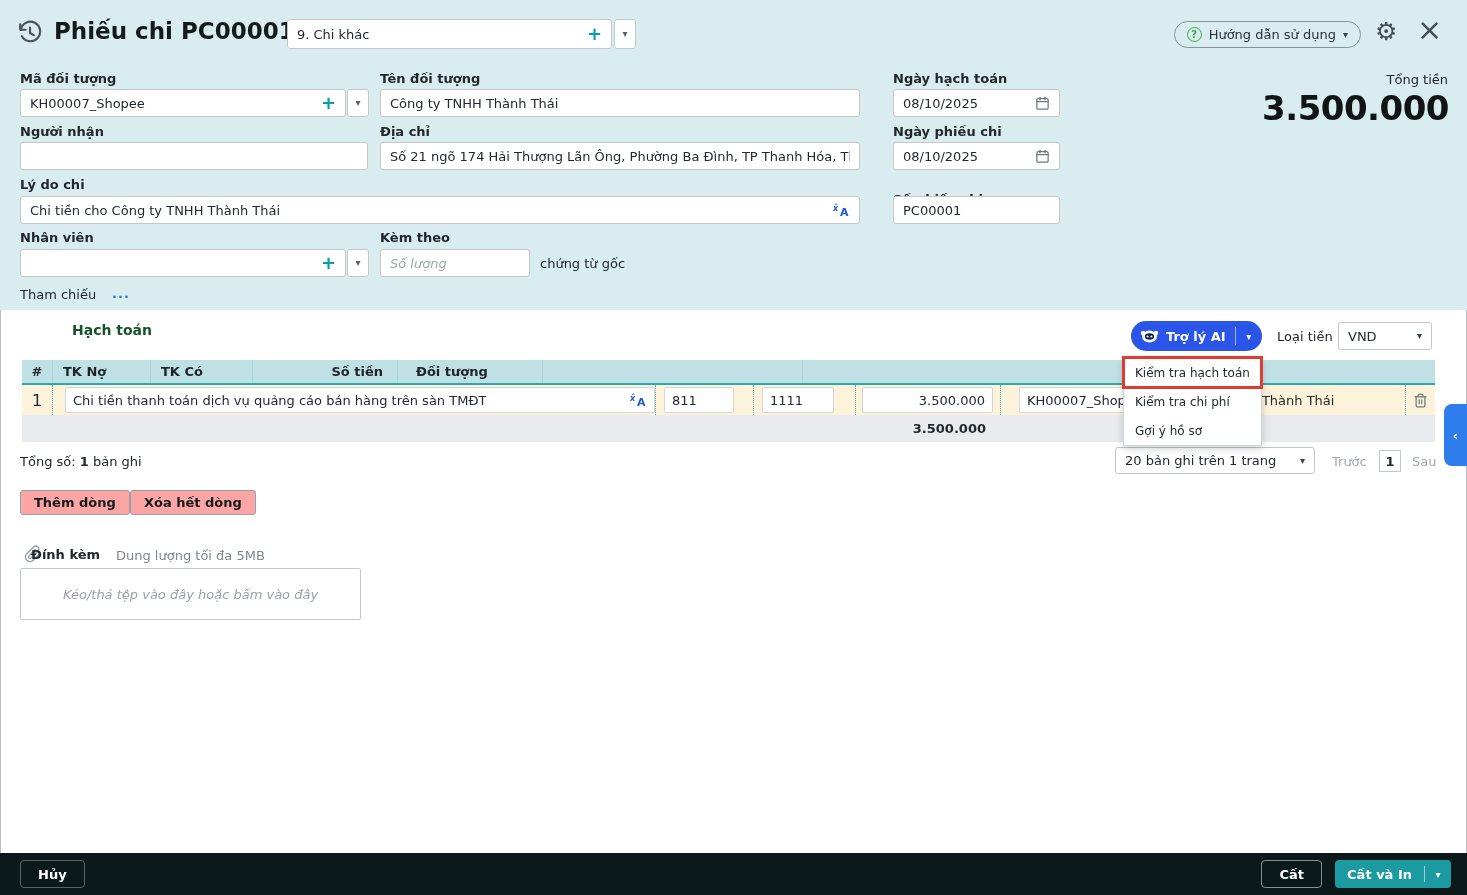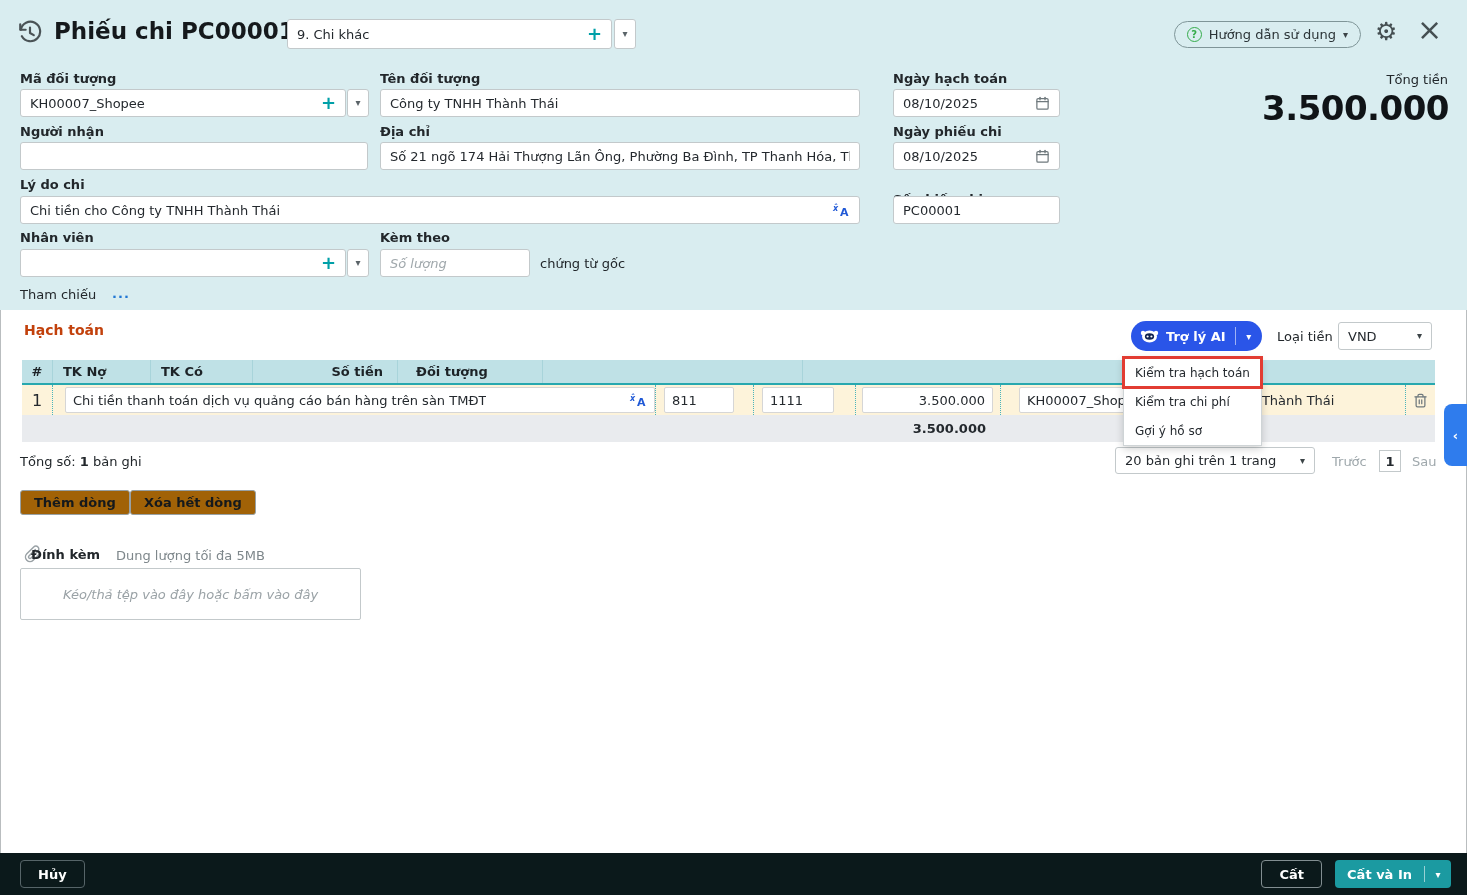--- a/index.html
+++ b/index.html
@@ -17,21 +17,21 @@
   .plus { color:#00a0a8; font-size:18px; font-weight:700; line-height:1; margin-left:auto; }
   .arrowbox { position:absolute; background:#fff; border:1px solid #c3c9cb; border-radius:3px; width:22px; height:28px;
               display:flex; align-items:center; justify-content:center; }
   .caret { font-size:10px; color:#5a6468; line-height:1; }
   .bigamount { position:absolute; font-size:34px; font-weight:700; color:#101417; letter-spacing:-0.5px; }
   .pill-help { position:absolute; display:flex; align-items:center; gap:7px; height:27px; padding:0 12px;
                border:1px solid #7f9598; border-radius:15px; font-size:13px; color:#2b3437; }
   .help-q { width:15px; height:15px; border:1.5px solid #35ac4b; border-radius:50%; color:#35ac4b;
             font-size:10px; font-weight:700; display:flex; align-items:center; justify-content:center; }
   .icon-gray { color:#454f52; }
-  .sec-title { position:absolute; font-size:14px; font-weight:700; color:#c2410c; }
+  .sec-title { position:absolute; font-size:14px; font-weight:700; color:#14532d;margin-left:48px; }
   .ai-pill { position:absolute; height:30px; background:#2a55e8; border-radius:15px; display:flex; align-items:center;
              color:#fff; padding-left:9px; }
   .ai-pill .ai-label { font-size:13px; font-weight:700; margin:0 9px 0 7px; white-space:nowrap; }
   .ai-div { width:1px; height:18px; background:rgba(255,255,255,.55); }
   .ai-caret { width:26px; text-align:center; font-size:10px; color:#fff; }
   .select { position:absolute; background:#fff; border:1px solid #c3c9cb; border-radius:3px; height:28px;
             display:flex; align-items:center; padding:0 9px; font-size:13px; }
   .select .caret { margin-left:auto; color:#3c4447; }
   
   .thead { position:absolute; left:22px; top:360px; width:1413px; height:25px; background:#bfe1e6;
@@ -39,21 +39,21 @@
   .th { display:flex; align-items:center; padding:0 10px; overflow:hidden; white-space:nowrap; }
   .th + .th { border-left:1px solid #a8d4da; }
   .trow { position:absolute; left:22px; top:385px; width:1413px; height:30px; background:#fdf3da; display:flex; }
   .td { display:flex; align-items:center; overflow:hidden; }
   .td + .td { border-left:1px dotted #49b4bb; }
   .cellinput { background:#fff; border:1px solid #d6d6d6; border-radius:2px; height:26px;
                display:flex; align-items:center; padding:0 7px; font-size:13px; white-space:nowrap; overflow:hidden; }
   .sumrow { position:absolute; left:22px; top:415px; width:1413px; height:27px; background:#e9ebee; }
   .sumamount { position:absolute; left:0; top:0; width:978px; height:27px; display:flex; align-items:center;
                justify-content:flex-end; padding-right:14px; font-size:13px; font-weight:700; }
-  .btn-plain { position:absolute; height:25px; background:#a16207; border:1px solid #98a1a5; border-radius:3px;
+  .btn-plain { position:absolute; height:25px; background:#fca5a5; border:1px solid #98a1a5; border-radius:3px;
                font-size:13px; font-weight:700; color:#15191c; display:flex; align-items:center; padding:0 13px; white-space:nowrap; }
   .dropzone { position:absolute; left:20px; top:568px; width:341px; height:52px; border:1px solid #c3c9cb; border-radius:2px;
               display:flex; align-items:center; justify-content:center; font-size:13px; font-style:italic; color:#9aa2a6; }
   .gray13 { position:absolute; font-size:13px; color:#7e878b; white-space:nowrap; }
   
   .ai-menu { position:absolute; left:1123px; top:357px; background:#fff; border:1px solid #cfd4d6;
              box-shadow:0 3px 8px rgba(0,0,0,.18); z-index:50; min-width:136px; }
   .ai-menu-item { height:29px; display:flex; align-items:center; padding:0 11px; font-size:12px; color:#24292e; white-space:nowrap; background:#fff; }
   .annotated { outline:3px solid #e23c32; outline-offset:-1px; }
   

